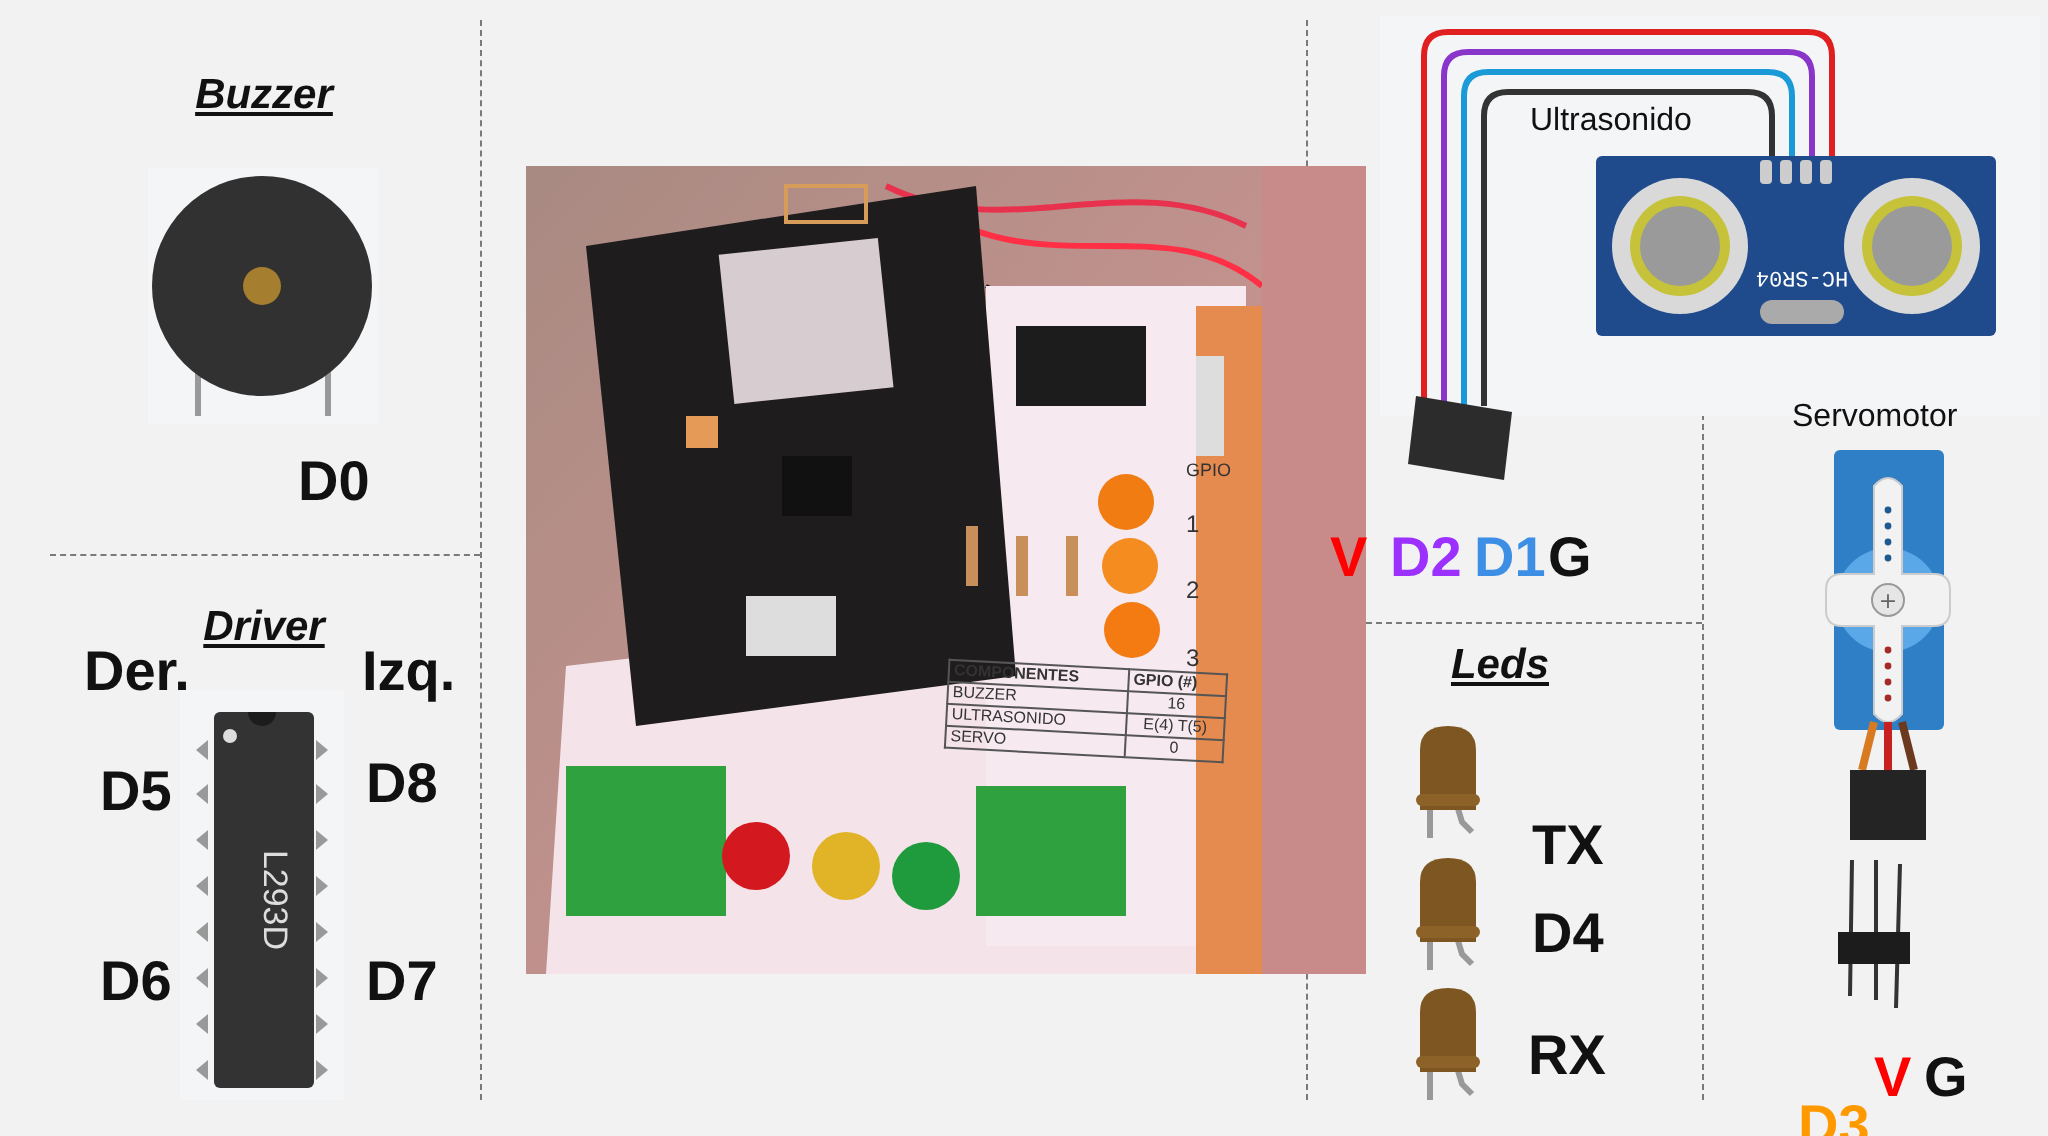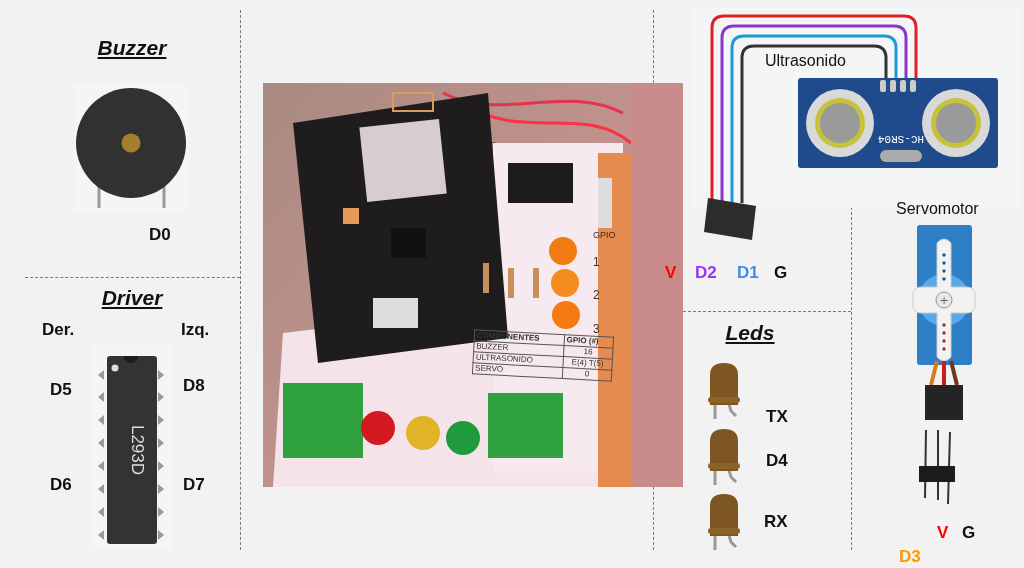--- a/index.html
+++ b/index.html
@@ -1,21 +1,21 @@
 <!DOCTYPE html>
 <html><head>
 <meta charset="utf-8">
 <style>
   html,body{margin:0;padding:0;}
   body{width:1024px;height:568px;background:#f2f2f2;position:relative;overflow:hidden;font-family:"Liberation Sans",sans-serif;}
   .abs{position:absolute;}
   .dash-v{position:absolute;border-left:1.5px dashed #7a7a7a;width:0;}
   .dash-h{position:absolute;border-top:1.5px dashed #7a7a7a;height:0;}
   .title{position:absolute;font-weight:bold;font-style:italic;text-decoration:underline;font-size:21px;color:#111;text-align:center;}
-  .lbl{position:absolute;font-weight:bold;font-size:17px;color:#111;}
+  .lbl{position:absolute;font-weight:bold;font-size:28px;color:#111;}
   .plain{position:absolute;font-size:16px;color:#111;}
   .photo{position:absolute;left:263px;top:83px;width:420px;height:404px;background:#c98a8a;overflow:hidden;}
   .gtable{position:absolute;left:473px;top:333px;width:140px;border-collapse:collapse;font-size:8px;color:#333;transform:rotate(3deg);}
   .gtable td{border:1px solid #555;padding:0 2px;line-height:10px;}
 </style>
 </head>
 <body>
 
 <div class="dash-v" style="left:240px;top:10px;height:540px;"></div>
 <div class="dash-h" style="left:25px;top:277px;width:215px;"></div>
@@ -27,21 +27,21 @@
 <div class="title" style="left:72px;top:36px;width:120px;">Buzzer</div>
 <svg class="abs" style="left:74px;top:84px;" width="115" height="128">
   <rect x="0" y="0" width="115" height="128" fill="#f4f5f7"></rect>
   <line x1="25" y1="95" x2="25" y2="124" stroke="#999" stroke-width="3"></line>
   <line x1="90" y1="95" x2="90" y2="124" stroke="#999" stroke-width="3"></line>
   <circle cx="57" cy="59" r="55" fill="#313131"></circle>
   <circle cx="57" cy="59" r="9.5" fill="#a57f2f"></circle>
 </svg>
 <div class="lbl" style="left:149px;top:225px;">D0</div>
 
-<div class="title" style="left:72px;top:286px;width:120px;">Driver</div>
+<div class="title" style="left:72px;top:302px;width:120px;">Driver</div>
 <div class="lbl" style="left:42px;top:320px;">Der.</div>
 <div class="lbl" style="left:181px;top:320px;">Izq.</div>
 <svg class="abs" style="left:90px;top:345px;" width="82" height="205">
   <rect x="0" y="0" width="82" height="205" fill="#f4f5f7"></rect>
   <g fill="#999">
     <path d="M8 30 l6 -5 v10z"></path>
       <path d="M8 52 l6 -5 v10z"></path>
       <path d="M8 75 l6 -5 v10z"></path>
       <path d="M8 98 l6 -5 v10z"></path>
     <path d="M8 121 l6 -5 v10z"></path>

